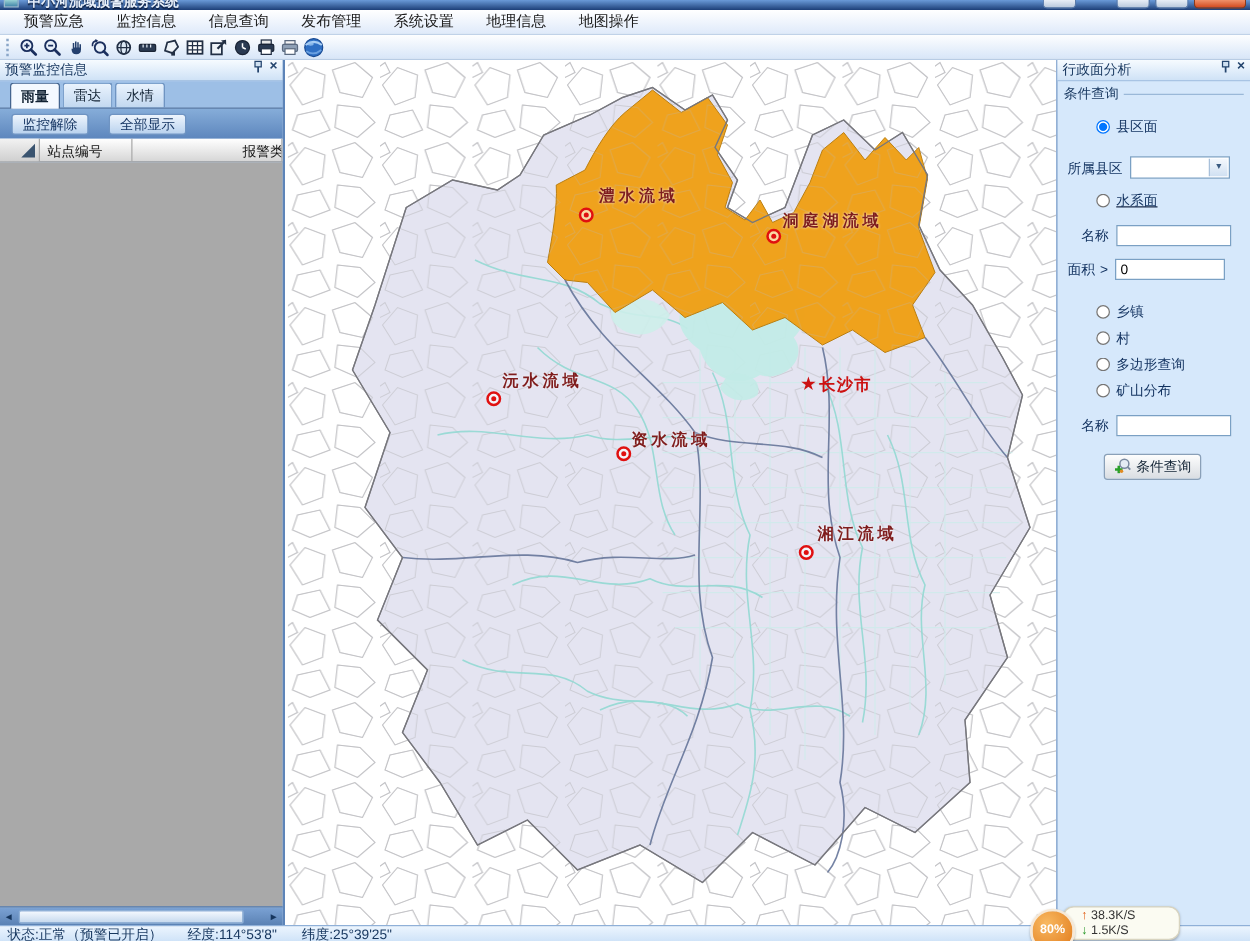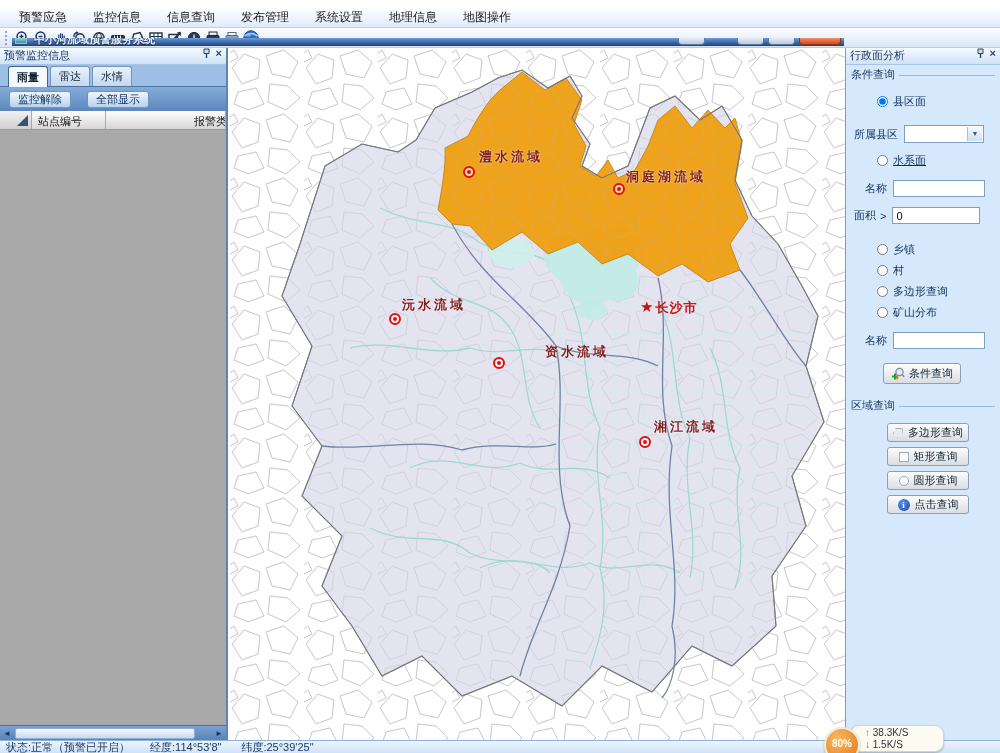--- a/index.html
+++ b/index.html
@@ -1,21 +1,21 @@
 <!DOCTYPE html>
 <html><head>
 <meta charset="utf-8">
 <style>
   * { box-sizing: border-box; margin: 0; padding: 0; }
   html,body { width:1000px; height:753px; overflow:hidden; }
   body { position:relative; font-family:"Liberation Sans","DejaVu Sans",sans-serif; font-size:11px; background:#fff; color:#1a2a4a; }
 
   
-  .titlebar { position:absolute; left:12px; top:0; width:832px; height:8px;
-    background:linear-gradient(#6a9ad8,#1d3f78); overflow:hidden; z-index:50;margin-top:38px; }
+  .titlebar { position:absolute; left:0; top:0; width:1000px; height:8px;
+    background:linear-gradient(#6a9ad8,#1d3f78); overflow:hidden; z-index:50; }
   .titlebar .title { position:absolute; left:22px; top:-6px; color:#e8f0fa; font-size:11px; font-weight:bold; white-space:nowrap; text-shadow:0 1px 1px #0a1a3a; }
   .titlebar .appicon { position:absolute; left:3px; top:-4px; width:12px; height:10px; background:linear-gradient(#cfe,#48a); border:1px solid #9bc; }
   .winbtns { position:absolute; right:3px; top:0; display:flex; gap:4px; }
   .winbtn { width:27px; height:7px; border-radius:0 0 4px 4px; border:1px solid #5a7aa8; border-top:none; background:linear-gradient(#e8eef6,#b8c8dc); }
   .winbtn.close { width:42px; background:linear-gradient(#f0906a,#d2491e); border-color:#8a3a1a; }
   .winbtn.extra { margin-right:28px; }
 
   
   .menubar { position:absolute; left:0; top:8px; width:1000px; height:20px;
     background:linear-gradient(#ffffff,#dfeafa); border-bottom:1px solid #c0d2e8;
@@ -344,21 +344,21 @@
   
   <span class="map-label" style="left:249px; top:100px;">澧水流域</span>
   <span class="map-marker" style="left:233px; top:118px;"></span>
 
   <span class="map-label" style="left:396px; top:120px;">洞庭湖流域</span>
   <span class="map-marker" style="left:383px; top:135px;"></span>
 
   <span class="map-label" style="left:172px; top:248px;">沅水流域</span>
   <span class="map-marker" style="left:159px; top:265px;"></span>
 
-  <span class="map-label" style="left:275px; top:295px;margin-left:40px;">资水流域</span>
+  <span class="map-label" style="left:275px; top:295px;">资水流域</span>
   <span class="map-marker" style="left:263px; top:309px;"></span>
 
   <span class="map-label city" style="left:410px; top:250px;"><span class="star">★</span><span>长沙市</span></span>
 
   <span class="map-label" style="left:424px; top:370px;">湘江流域</span>
   <span class="map-marker" style="left:409px; top:388px;"></span>
 </div>
 
 <div class="right-panel">
   <div class="panel-header">
@@ -436,43 +436,20 @@
             <line x1="11" y1="8.5" x2="13.2" y2="10.7" stroke="#7a8aa0" stroke-width="1.6"></line>
             <line x1="1" y1="10.5" x2="7" y2="10.5" stroke="#2aa02a" stroke-width="2"></line>
             <line x1="4" y1="7.5" x2="4" y2="13.5" stroke="#2aa02a" stroke-width="2"></line>
             <circle cx="6.2" cy="12" r="1.4" fill="#e08a20"></circle>
           </svg>
       </span>
       <span>条件查询</span>
     </div>
   </div>
 
-  <div class="rp-group" style="margin-top:14px;">
-    <div class="rp-group-title">
-        <span>区域查询</span>
-      </div>
-    <div class="rp-area-btns">
-      <div class="rp-area-btn">
-        <span class="shape-icon poly"></span>
-        <span>多边形查询</span>
-      </div>
-      <div class="rp-area-btn">
-        <span class="shape-icon rect"></span>
-        <span>矩形查询</span>
-      </div>
-      <div class="rp-area-btn">
-        <span class="shape-icon circ"></span>
-        <span>圆形查询</span>
-      </div>
-      <div class="rp-area-btn">
-        <span class="shape-icon info">i</span>
-        <span>点击查询</span>
-      </div>
-    </div>
-  </div>
 </div>
 
 <div class="statusbar">
   <span class="sb-item first">状态:正常（预警已开启）</span>
   <span class="sb-item">经度:114°53'8"</span>
   <span class="sb-item">纬度:25°39'25"</span>
 </div>
 
 <div class="net-widget">
   <div class="net-pill">

